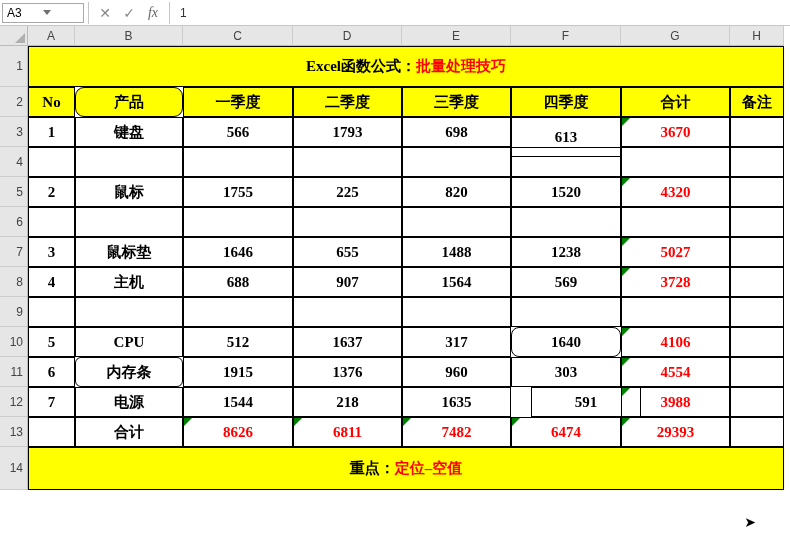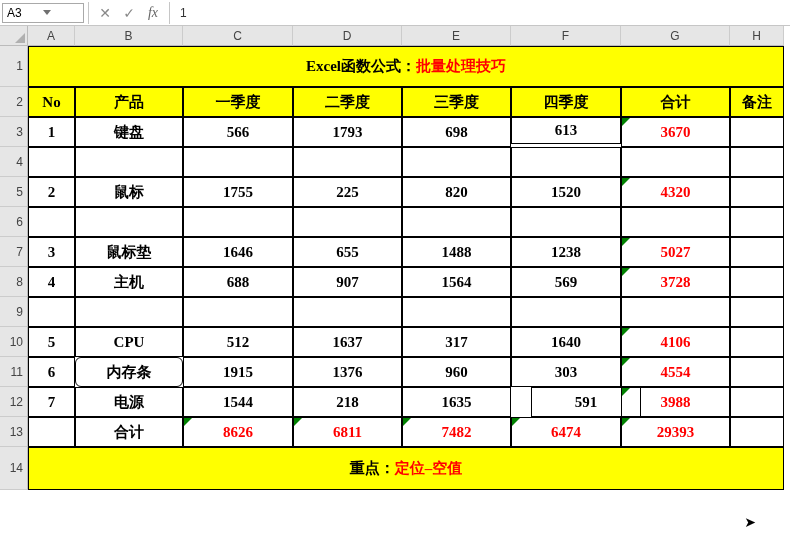--- a/index.html
+++ b/index.html
@@ -201,33 +201,33 @@
       <div class="row-h" style="height: 30px; padding-left: 20px;">12</div>
       <div class="row-h" style="height: 30px;">13</div>
       <div class="row-h" style="height: 43px;">14</div>
     </div>
   <div class="grid" id="grid">
       <div class="cell yellow bord bold times" style="left: 0px; top: 0px; width: 756px; height: 41px;">
         <span style="color:#000">Excel函数公式：</span>
         <span style="color:#ff0000">批量处理技巧</span>
       </div>
       <div class="cell yellow bord bold times black" style="left: 0px; top: 41px; width: 47px; height: 30px;">No</div>
-      <div class="cell yellow bord bold times black" style="left: 47px; top: 41px; width: 108px; height: 30px;">产品</div>
+      <div class="cell yellow bord bold times black" style="left: 47px; top: 41px; width: 108px; height: 30px; border-radius: 9px;">产品</div>
       <div class="cell yellow bord bold times black" style="left: 155px; top: 41px; width: 110px; height: 30px;">一季度</div>
       <div class="cell yellow bord bold times black" style="left: 265px; top: 41px; width: 109px; height: 30px;">二季度</div>
       <div class="cell yellow bord bold times black" style="left: 374px; top: 41px; width: 109px; height: 30px;">三季度</div>
       <div class="cell yellow bord bold times black" style="left: 483px; top: 41px; width: 110px; height: 30px;">四季度</div>
       <div class="cell yellow bord bold times black" style="left: 593px; top: 41px; width: 109px; height: 30px;">合计</div>
       <div class="cell yellow bord bold times black" style="left: 702px; top: 41px; width: 54px; height: 30px;">备注</div>
       <div class="cell bord bold times black" style="left: 0px; top: 71px; width: 47px; height: 30px;">1</div>
       <div class="cell bord bold times black" style="left: 47px; top: 71px; width: 108px; height: 30px;">键盘</div>
       <div class="cell bord bold times black" style="left: 155px; top: 71px; width: 110px; height: 30px;">566</div>
       <div class="cell bord bold times black" style="left: 265px; top: 71px; width: 109px; height: 30px;">1793</div>
       <div class="cell bord bold times black" style="left: 374px; top: 71px; width: 109px; height: 30px;">698</div>
-      <div class="cell bord bold times black" style="left: 483px; top: 71px; width: 110px; height: 27px;">613</div>
+      <div class="cell bord bold times black" style="left: 483px; top: 71px; width: 110px; height: 40px;">613</div>
       <div class="cell bord bold times red tri" style="left: 593px; top: 71px; width: 109px; height: 30px;">3670</div>
       <div class="cell bord bold times black" style="left: 702px; top: 71px; width: 54px; height: 30px;"></div>
       <div class="cell bord" style="left: 0px; top: 101px; width: 47px; height: 30px;"></div>
       <div class="cell bord" style="left: 47px; top: 101px; width: 108px; height: 30px;"></div>
       <div class="cell bord" style="left: 155px; top: 101px; width: 110px; height: 30px;"></div>
       <div class="cell bord" style="left: 265px; top: 101px; width: 109px; height: 30px;"></div>
       <div class="cell bord" style="left: 374px; top: 101px; width: 109px; height: 30px;"></div>
       <div class="cell bord" style="left: 483px; top: 101px; width: 110px; height: 30px;"></div>
       <div class="cell bord" style="left: 593px; top: 101px; width: 109px; height: 30px;"></div>
       <div class="cell bord" style="left: 702px; top: 101px; width: 54px; height: 30px;"></div>
@@ -269,21 +269,21 @@
       <div class="cell bord" style="left: 265px; top: 251px; width: 109px; height: 30px;"></div>
       <div class="cell bord" style="left: 374px; top: 251px; width: 109px; height: 30px;"></div>
       <div class="cell bord" style="left: 483px; top: 251px; width: 110px; height: 30px;"></div>
       <div class="cell bord" style="left: 593px; top: 251px; width: 109px; height: 30px;"></div>
       <div class="cell bord" style="left: 702px; top: 251px; width: 54px; height: 30px;"></div>
       <div class="cell bord bold times black" style="left: 0px; top: 281px; width: 47px; height: 30px;">5</div>
       <div class="cell bord bold times black" style="left: 47px; top: 281px; width: 108px; height: 30px;">CPU</div>
       <div class="cell bord bold times black" style="left: 155px; top: 281px; width: 110px; height: 30px;">512</div>
       <div class="cell bord bold times black" style="left: 265px; top: 281px; width: 109px; height: 30px;">1637</div>
       <div class="cell bord bold times black" style="left: 374px; top: 281px; width: 109px; height: 30px;">317</div>
-      <div class="cell bord bold times black" style="left: 483px; top: 281px; width: 110px; height: 30px;">1640</div>
+      <div class="cell bord bold times black" style="left: 483px; top: 281px; width: 110px; height: 30px; border-radius: 8px;">1640</div>
       <div class="cell bord bold times red tri" style="left: 593px; top: 281px; width: 109px; height: 30px;">4106</div>
       <div class="cell bord bold times black" style="left: 702px; top: 281px; width: 54px; height: 30px;"></div>
       <div class="cell bord bold times black" style="left: 0px; top: 311px; width: 47px; height: 30px;">6</div>
       <div class="cell bord bold times black" style="left: 47px; top: 311px; width: 108px; height: 30px; border-radius: 6px;">内存条</div>
       <div class="cell bord bold times black" style="left: 155px; top: 311px; width: 110px; height: 30px;">1915</div>
       <div class="cell bord bold times black" style="left: 265px; top: 311px; width: 109px; height: 30px;">1376</div>
       <div class="cell bord bold times black" style="left: 374px; top: 311px; width: 109px; height: 30px;">960</div>
       <div class="cell bord bold times black" style="left: 483px; top: 311px; width: 110px; height: 30px;">303</div>
       <div class="cell bord bold times red tri" style="left: 593px; top: 311px; width: 109px; height: 30px;">4554</div>
       <div class="cell bord bold times black" style="left: 702px; top: 311px; width: 54px; height: 30px;"></div>

